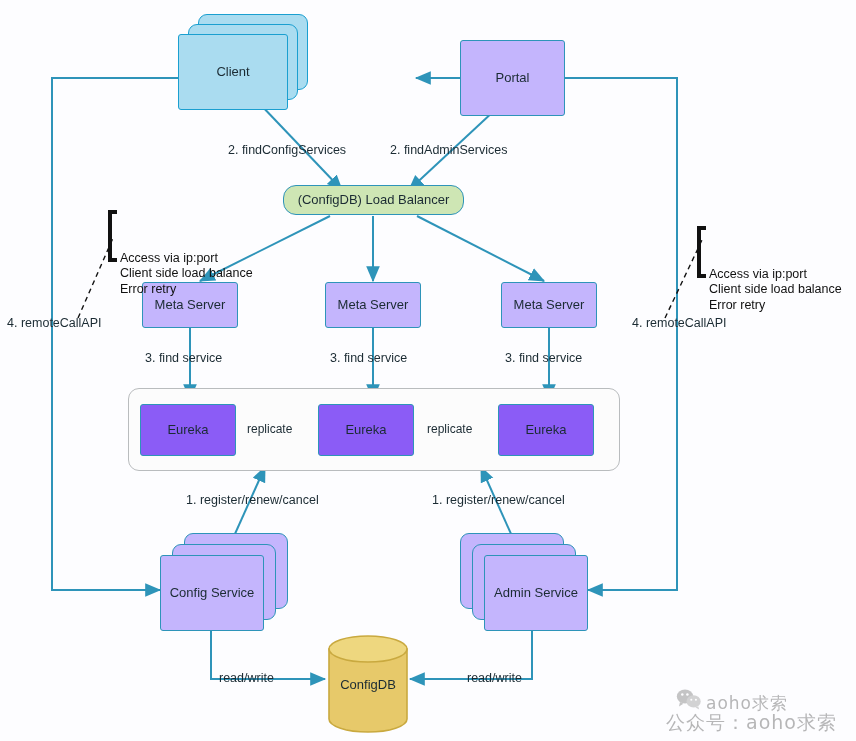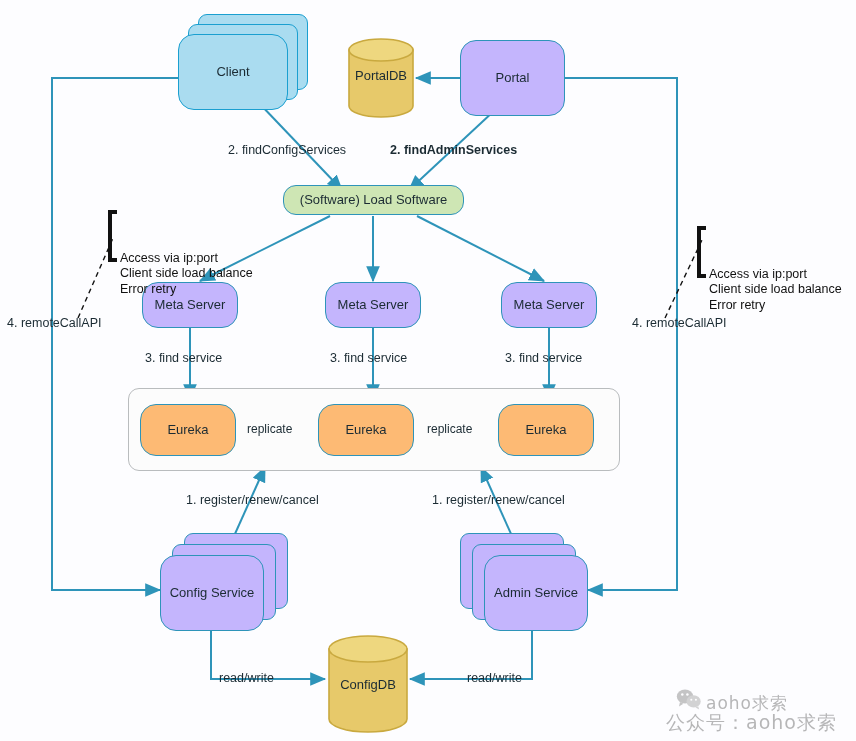--- a/index.html
+++ b/index.html
@@ -24,29 +24,29 @@
     width: 856px;
     height: 741px;
   }
   .node {
     position: absolute;
     box-sizing: border-box;
     display: flex;
     align-items: center;
     justify-content: center;
     border: 1.6px solid #2e94b9;
-    border-radius: 16px;
+    border-radius: 3px;
     color: #1b2b33;
     font-size: 13px;
     text-align: center;
     line-height: 1.2;
   }
   .node.client   { background: #aadcf0; border-color: #1a9fd0; }
   .node.peach    { background: #c4b5fd; border-color: #2e94b9; }
-  .node.eureka   { background: #fdba74; border-color: #2e94b9; }
+  .node.eureka   { background: #8b5cf6; border-color: #2e94b9; }
   .node.lb       { background: #cee6b4; border-color: #2e94b9; border-radius: 13px; font-size: 13px; }
   .stack-shadow  { border-radius: 9px; }
   .eureka-group {
     position: absolute;
     box-sizing: border-box;
     border: 1.6px solid #b9bcbe;
     border-radius: 11px;
     background: #fcfcfc;
   }
   .lbl {
@@ -160,34 +160,27 @@
       <path d="M665,318 L702,240"></path>
     </g>
   </svg>
 
   <div class="node client stack-shadow" style="left:198px; top:14px; width:110px; height:76px;"></div>
   <div class="node client stack-shadow" style="left:188px; top:24px; width:110px; height:76px;"></div>
   <div class="node client" style="left:178px; top:34px; width:110px; height:76px;">
     <span>Client</span>
   </div>
 
-  <div class="db" style="left:347px; top:37px; width:68px; height:82px;">
-    <svg width="68" height="82" viewBox="0 0 68 82">
-      <path d="M2,13 L2,69 A32,11 0 0 0 66,69 L66,13 Z" fill="#e7c96a" stroke="#c9a93f" stroke-width="1.6"></path>
-      <ellipse cx="34" cy="13" rx="32" ry="11" fill="#eed77f" stroke="#c9a93f" stroke-width="1.6"></ellipse>
-    </svg>
-    <div class="db-label" style="top:31px;">PortalDB</div>
-  </div>
 
   <div class="node peach" style="left:460px; top:40px; width:105px; height:76px;">
     <span>Portal</span>
   </div>
 
   <div class="node lb" style="left:283px; top:185px; width:181px; height:30px;">
-    <span>(Software) Load Software</span>
+    <span>(ConfigDB) Load Balancer</span>
   </div>
 
   <div class="node peach" style="left:142px; top:282px; width:96px; height:46px;">
     <span>Meta Server</span>
   </div>
   <div class="node peach" style="left:325px; top:282px; width:96px; height:46px;">
     <span>Meta Server</span>
   </div>
   <div class="node peach" style="left:501px; top:282px; width:96px; height:46px;">
     <span>Meta Server</span>
@@ -218,21 +211,21 @@
 
   <div class="db" style="left:327px; top:634px; width:82px; height:100px;">
     <svg width="82" height="100" viewBox="0 0 82 100">
       <path d="M2,15 L2,85 A39,13 0 0 0 80,85 L80,15 Z" fill="#e7c96a" stroke="#c9a93f" stroke-width="1.6"></path>
       <ellipse cx="41" cy="15" rx="39" ry="13" fill="#eed77f" stroke="#c9a93f" stroke-width="1.6"></ellipse>
     </svg>
     <div class="db-label" style="top:43px;">ConfigDB</div>
   </div>
 
   <div class="lbl" style="left:228px; top:143px;">2. findConfigServices</div>
-  <div class="lbl" style="left:390px; top:143px;font-weight:bold;">2. findAdminServices</div>
+  <div class="lbl" style="left:390px; top:143px;">2. findAdminServices</div>
 
   <div class="lbl" style="left:145px; top:351px;">3. find service</div>
   <div class="lbl" style="left:330px; top:351px;">3. find service</div>
   <div class="lbl" style="left:505px; top:351px;">3. find service</div>
 
   <div class="lbl small" style="left:247px; top:422px;">replicate</div>
   <div class="lbl small" style="left:427px; top:422px;">replicate</div>
 
   <div class="lbl" style="left:186px; top:493px;">1. register/renew/cancel</div>
   <div class="lbl" style="left:432px; top:493px;">1. register/renew/cancel</div>

